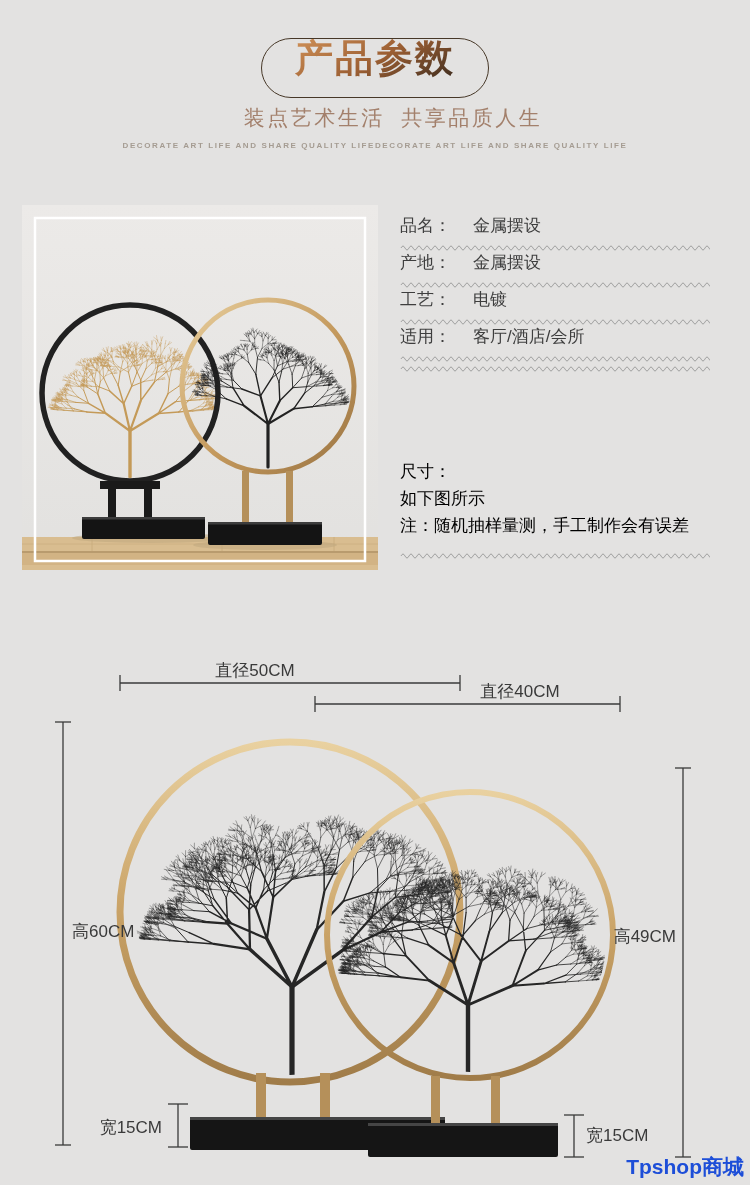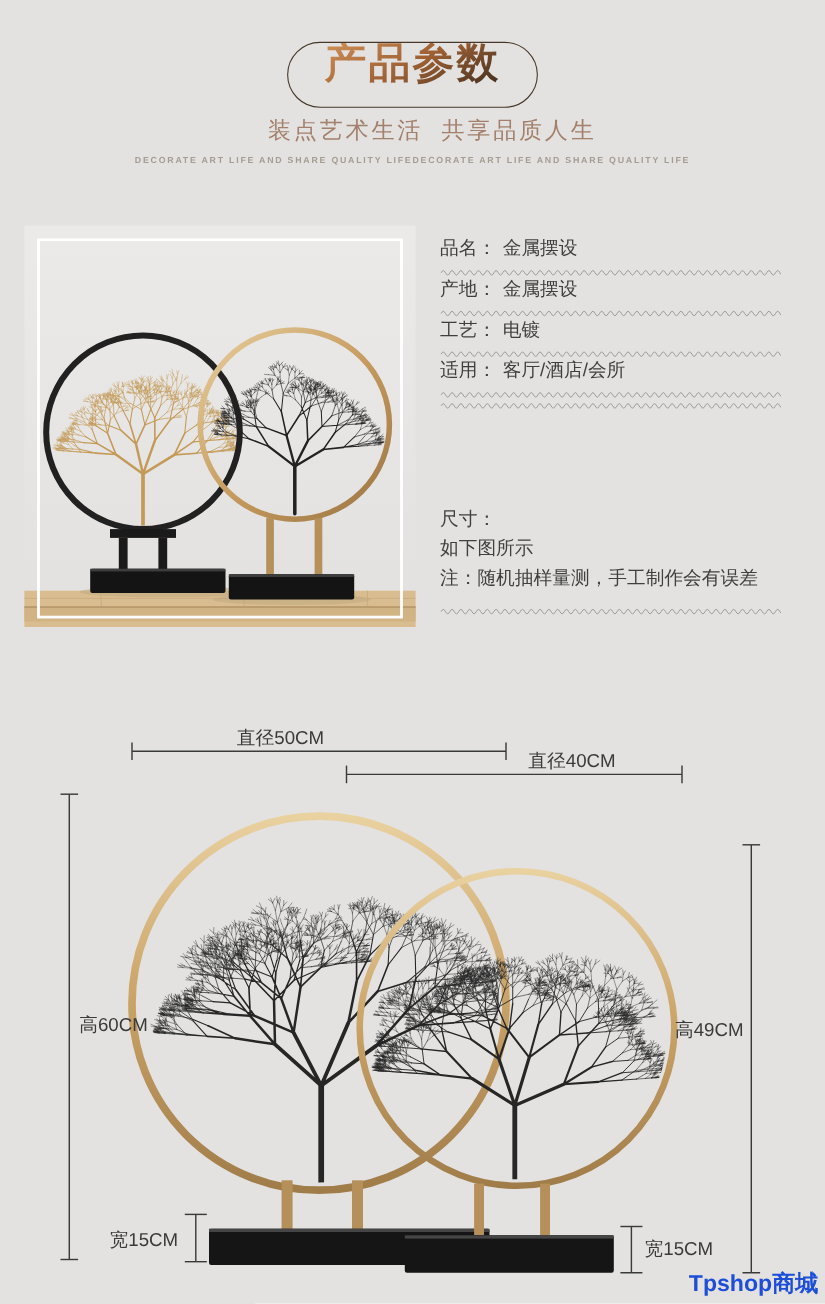--- a/index.html
+++ b/index.html
@@ -20,26 +20,26 @@
   .caption-en{position:absolute;top:141px;left:0;width:750px;text-align:center;
       font-size:8px;font-weight:600;letter-spacing:1.6px;color:#a59c92;white-space:nowrap;}
 
   
   .photo{position:absolute;left:22px;top:205px;width:356px;height:365px;}
 
   
   .specs{position:absolute;left:400px;top:216px;width:312px;}
   .spec-row{margin-bottom:2px;}
   .spec-text{font-size:17px;line-height:20px;margin-bottom:7px;color:#3e3e3e;}
-  .spec-value{margin-left:6px;}
+  .spec-value{margin-left:22px;}
   svg.wave{display:block;width:310px;height:8px;}
   svg.wave path{fill:none;stroke:#9b9b9b;stroke-width:0.9;}
 
   
-  .size-note{position:absolute;left:400px;top:458px;width:330px;font-size:17px;line-height:27px;color:#404040;}
+  .size-note{position:absolute;left:400px;top:458px;width:330px;font-size:17px;line-height:27px;color:#000000;}
   .size-note .wave{margin-top:12px;}
 
   
   .diagram{position:absolute;left:0;top:645px;width:750px;height:540px;}
   .dim-label{font-size:17px;fill:#3a3a3a;font-weight:500;}
 
   
   .watermark{position:absolute;right:6px;bottom:4px;font-size:21px;font-weight:700;color:#1d4ed8;}
 </style>
 </head>

